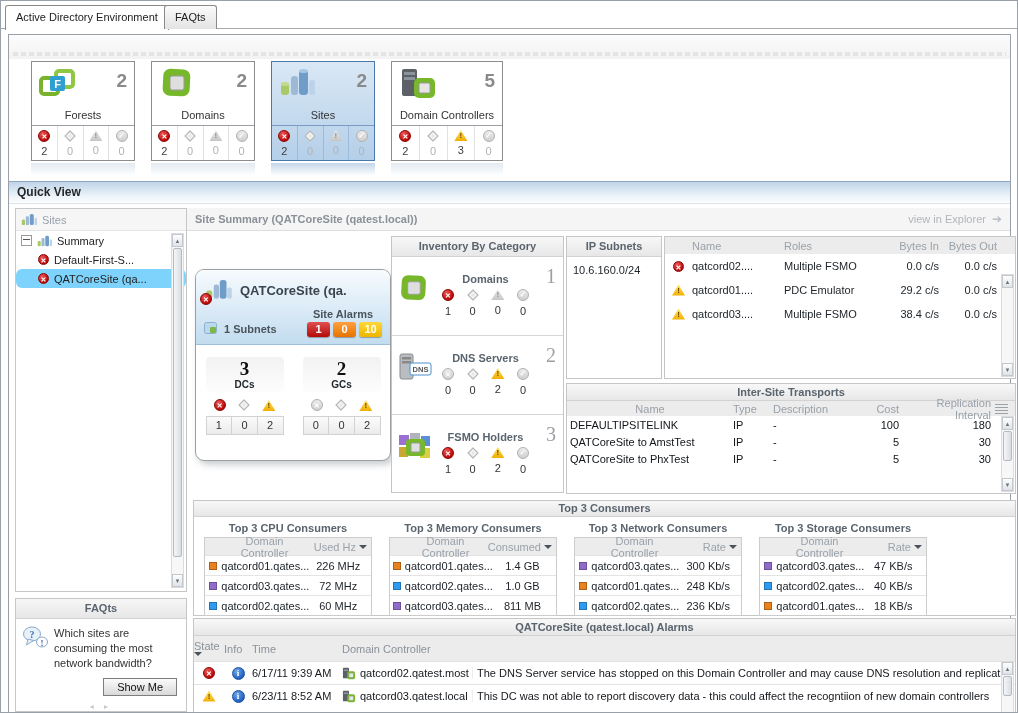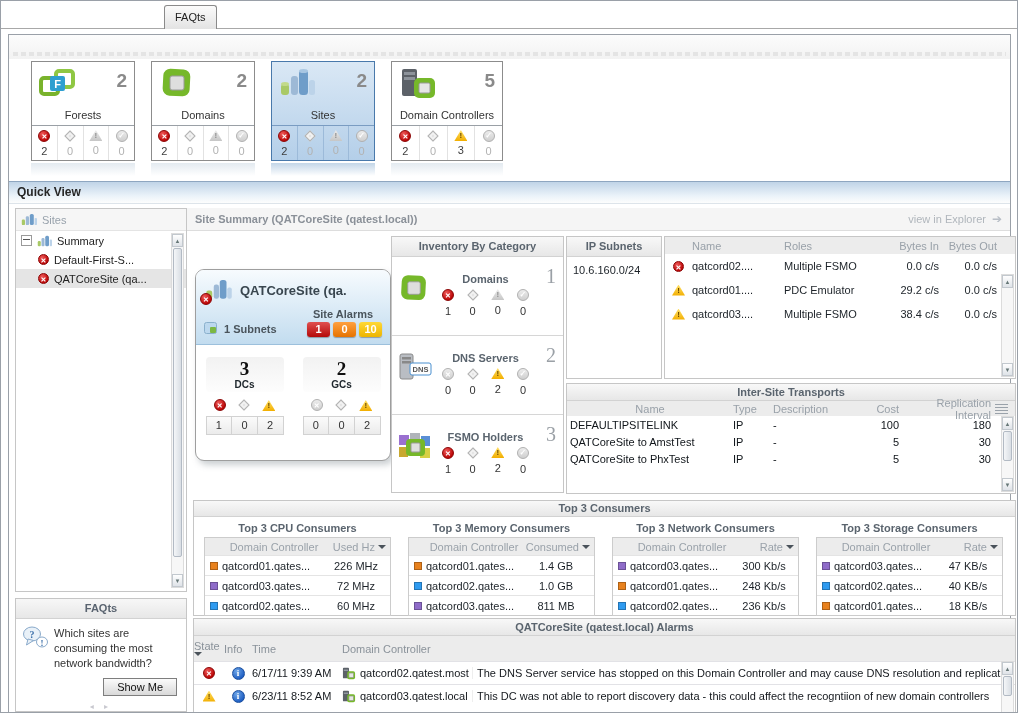--- a/index.html
+++ b/index.html
@@ -58,21 +58,21 @@
   
   .qv{position:absolute;left:0;top:146px;right:0;bottom:0;border-top:1px solid #8ea6c0;}
   .qv-title{height:21px;background:linear-gradient(#c0d4e7,#eaf2f9 65%,#fdfdfd);border-bottom:1px solid #dde4ea;
             font-weight:bold;font-size:12px;color:#262626;line-height:20px;padding-left:8px;}
   
   .side{position:absolute;left:6px;top:26px;width:172px;bottom:0;}
   .side-box{position:absolute;left:0;top:0;right:0;height:384px;border:1px solid #c6c6c6;background:#fff;box-sizing:border-box;}
   .side-hdr{height:21px;background:#f6f6f6;border-bottom:1px solid #e4e4e4;display:flex;align-items:center;gap:5px;padding-left:5px;color:#98a2ac;}
   .trow{height:19px;display:flex;align-items:center;gap:5px;padding-left:5px;color:#222;cursor:pointer;}
   .trow.child{padding-left:22px;}
-  .trow.selrow{background:#e5e5e5;}
+  .trow.selrow{background:#7dd3fc;border-radius:6px;}
   .expander{width:9px;height:9px;border:1px solid #9a9a9a;background:#fff;position:relative;flex:none;}
   .expander::after{content:"";position:absolute;left:1px;right:1px;top:3px;height:1px;background:#555;}
   
   .sb{position:absolute;width:13px;background:#f7f7f7;border:1px solid #dcdcdc;box-sizing:border-box;}
   .sb .ar{position:absolute;left:0;right:0;height:13px;background:linear-gradient(#fefefe,#dfe3e8);border:1px solid #c2c8ce;
           box-sizing:border-box;text-align:center;font-size:6px;line-height:12px;color:#677;cursor:pointer;}
   .sb .ar.up{top:0;} .sb .ar.dn{bottom:0;}
   .sb .th{position:absolute;left:1px;right:1px;background:linear-gradient(90deg,#f4f6f8,#d9dee4);border:1px solid #b2bac4;border-radius:2px;cursor:pointer;}
   
   .faq{position:absolute;left:0;right:0;top:390px;bottom:0;border:1px solid #c6c6c6;background:#fff;box-sizing:border-box;}
@@ -147,21 +147,21 @@
   .ist .thr{height:15px;}
   .ist .c0{width:166px;text-align:center;} .ist .c1{width:40px;} .ist .c2{width:84px;} .ist .c3{width:42px;text-align:right;} .ist .c4{width:92px;text-align:right;}
   .ist .ir{display:flex;height:17px;align-items:center;color:#10151a;}
   .ist .ir .c0{text-align:left;padding-left:3px;box-sizing:border-box;}
   .chooser{width:13px;height:10px;margin-left:4px;background:
      repeating-linear-gradient(#9aa2aa 0 1px,transparent 1px 3px);cursor:pointer;}
   
   .top3{left:6px;top:269px;width:823px;height:116px;}
   .top3 .p-hdr{height:15px;line-height:15px;}
   .t3-body{display:flex;gap:17px;padding:3px 0 0 10px;}
-  .mini{width:187px;}
+  .mini{width:168px;}
   .mini-title{text-align:center;font-weight:bold;color:#5a646e;height:17px;line-height:17px;}
   .mini-tbl{border:1px solid #ccc;}
   .mh{display:flex;height:17px;background:#ececec;align-items:center;color:#9aa2aa;}
   .mh .swc{width:17px;} .mh .nc{flex:1;text-align:center;} .mh .vc{width:60px;text-align:right;padding-right:4px;display:flex;justify-content:flex-end;align-items:center;gap:3px;}
   .sortdn{width:0;height:0;border-left:4px solid transparent;border-right:4px solid transparent;border-top:4px solid #4a525a;}
   .mr{display:flex;height:19px;align-items:center;border-top:1px solid #e4e4e4;color:#1c2228;}
   .mr .swc{width:17px;display:flex;justify-content:center;} .mr .nc{flex:1;} .mr .vc{width:60px;text-align:center;padding-right:4px;}
   .sw{width:8px;height:8px;border:1px solid rgba(0,0,0,.25);box-sizing:border-box;}
   .sw.orange{background:#e8821e;} .sw.purple{background:#8f6cc9;} .sw.blue{background:#2f9bf0;}
   
@@ -175,20 +175,21 @@
   .ar-row .a3{display:flex;align-items:center;gap:4px;}
   .ar-row .a4{overflow:hidden;white-space:nowrap;border-left:1px solid #eee;padding-left:4px;box-sizing:border-box;}
   .icw{display:inline-flex;flex:none;}
 </style>
 </head>
 <body>
 
 <div class="page">
 
   <div class="tabline"></div>
+  <div class="tab active">Active Directory Environment</div>
   <div class="tab t2">FAQts</div>
 
   <div class="outer">
     <div class="topstrip">
         <div class="dots"></div>
       </div>
 
     <div class="tiles">
 
       <div class="tile">

